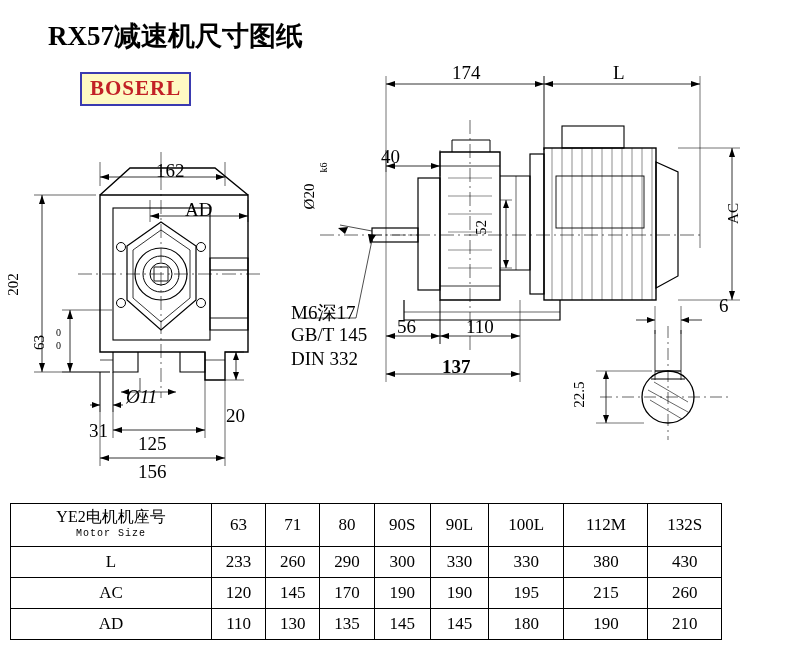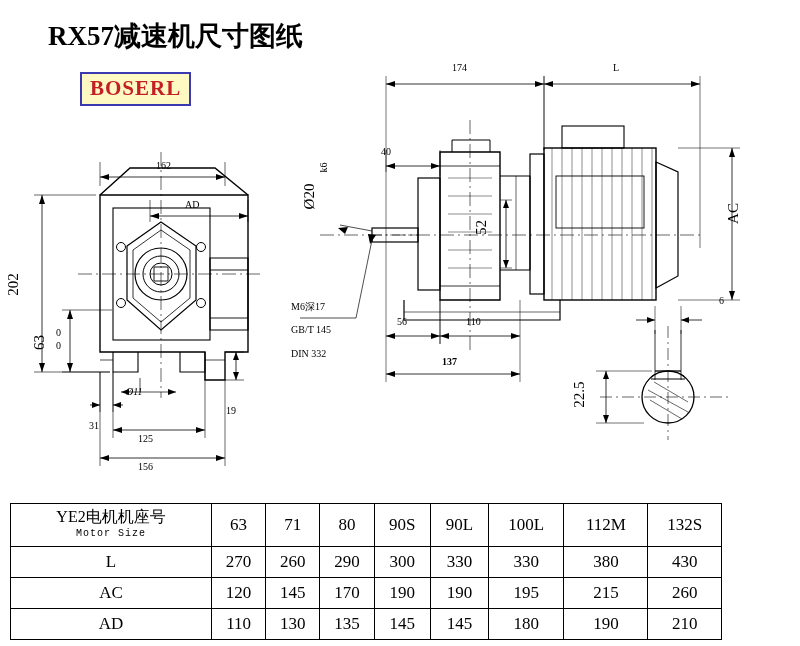--- a/index.html
+++ b/index.html
@@ -25,21 +25,21 @@
     padding:2px 8px 3px 8px;
     font-family:"Liberation Serif", serif;
     font-size:21px;font-weight:bold;color:#c22026;
     letter-spacing:1px;background:#fef9c3;margin-left:48px;
   }
 
   
   .lbl{
     position:absolute;
     font-family:"Liberation Serif", serif;
-    font-size:10px;color:#000;white-space:nowrap;
+    font-size:19px;color:#000;white-space:nowrap;
   }
   .lbl.sm{font-size:13px;}
   .vlbl{
     position:absolute;
     font-family:"Liberation Serif", serif;
     font-size:15px;color:#000;white-space:nowrap;
     transform-origin:50% 50%;
     transform:rotate(-90deg);
   }
   svg{position:absolute;left:0;top:0;}
@@ -265,21 +265,21 @@
   <div class="lbl" style="left:156px;top:160px;">162</div>
   <div class="lbl" style="left:185px;top:199px;">AD</div>
   <div class="vlbl" style="left:2px;top:276px;">202</div>
   <div class="vlbl" style="left:32px;top:334px;">63</div>
   <div class="lbl sm" style="left:56px;top:327px;font-size:10px;">0</div>
   <div class="lbl sm" style="left:56px;top:340px;font-size:10px;">0</div>
   <div class="lbl" style="left:126px;top:386px;font-style:italic;">Ø11</div>
   <div class="lbl" style="left:89px;top:420px;">31</div>
   <div class="lbl" style="left:138px;top:433px;">125</div>
   <div class="lbl" style="left:138px;top:461px;">156</div>
-  <div class="lbl" style="left:226px;top:405px;">19</div>
+  <div class="lbl" style="left:226px;top:405px;">20</div>
 
   <div class="lbl" style="left:452px;top:62px;">174</div>
   <div class="lbl" style="left:613px;top:62px;">L</div>
   <div class="lbl" style="left:381px;top:146px;">40</div>
   <div class="vlbl" style="left:297px;top:188px;">Ø20</div>
   <div class="vlbl" style="left:318px;top:162px;font-size:10px;">k6</div>
   <div class="vlbl" style="left:474px;top:219px;">52</div>
   <div class="vlbl" style="left:723px;top:205px;">AC</div>
   <div class="lbl" style="left:291px;top:300px;">M6深17</div>
   <div class="lbl" style="left:291px;top:324px;">GB/T 145</div>
@@ -302,21 +302,21 @@
         <td>71</td>
         <td>80</td>
         <td>90S</td>
         <td>90L</td>
         <td>100L</td>
         <td>112M</td>
         <td>132S</td>
       </tr>
       <tr>
         <td class="rowhead">L</td>
-        <td>270</td>
+        <td>233</td>
         <td>260</td>
         <td>290</td>
         <td>300</td>
         <td>330</td>
         <td>330</td>
         <td>380</td>
         <td>430</td>
       </tr>
       <tr>
         <td class="rowhead">AC</td>

